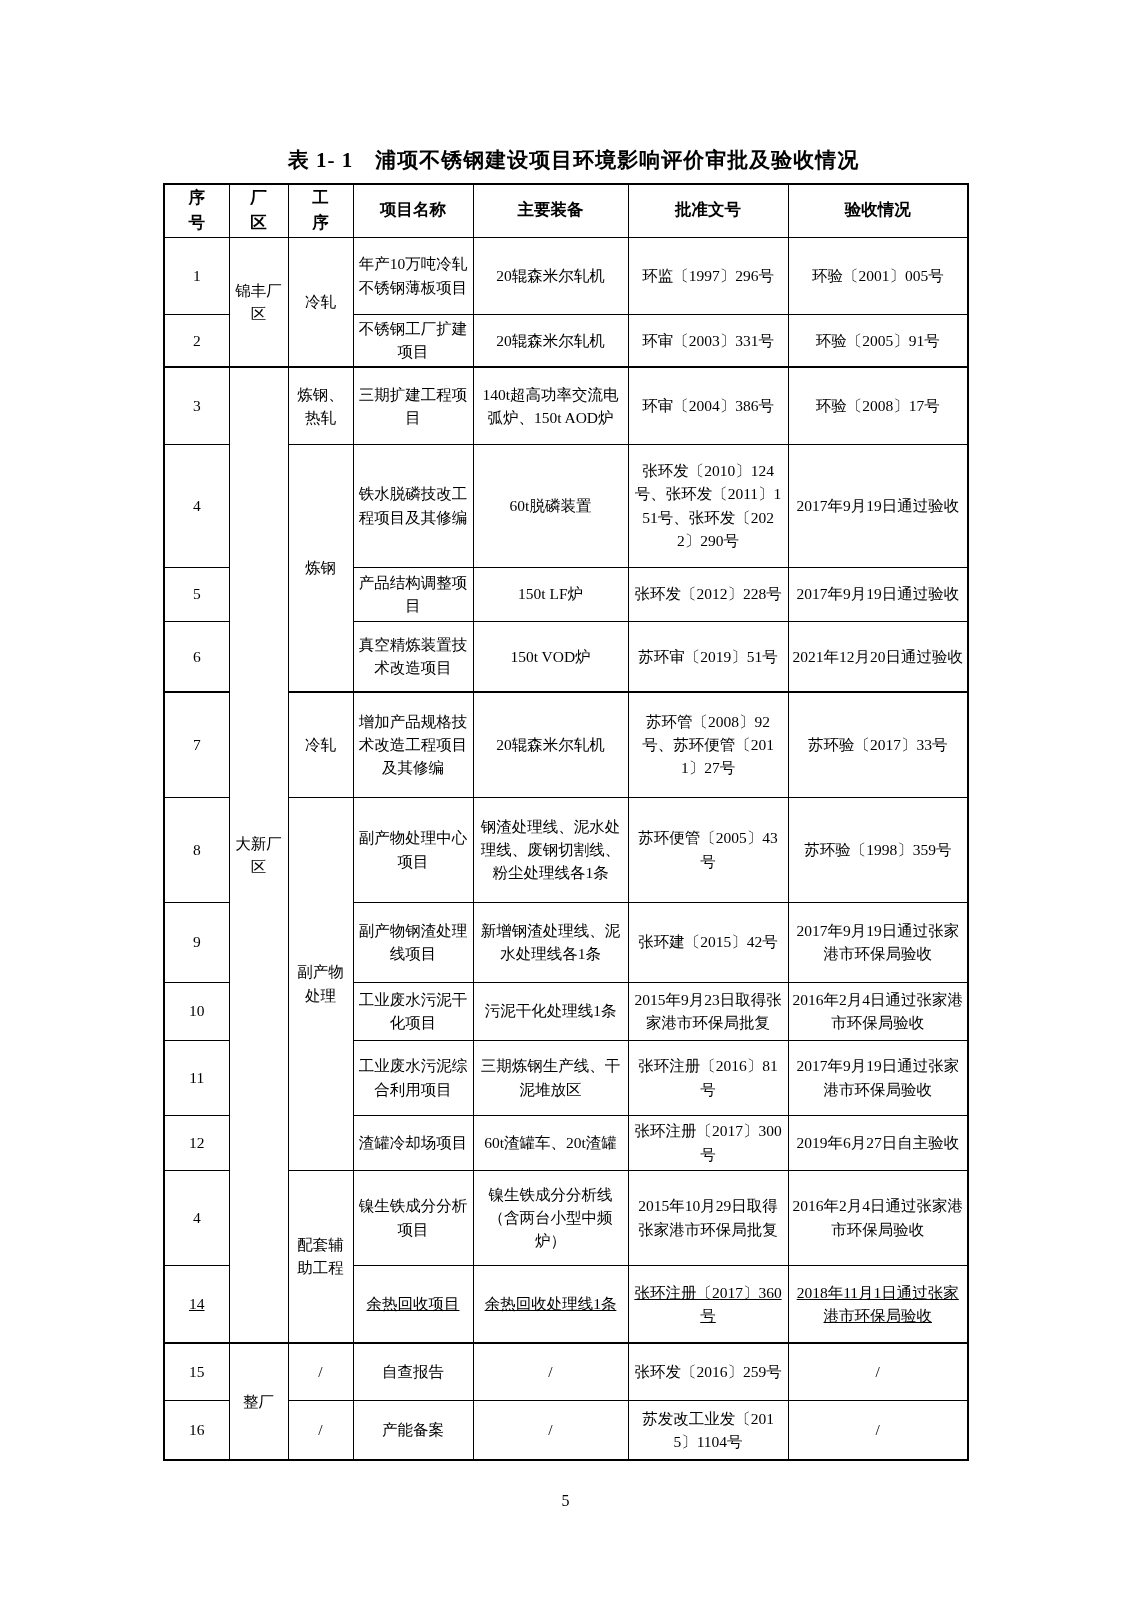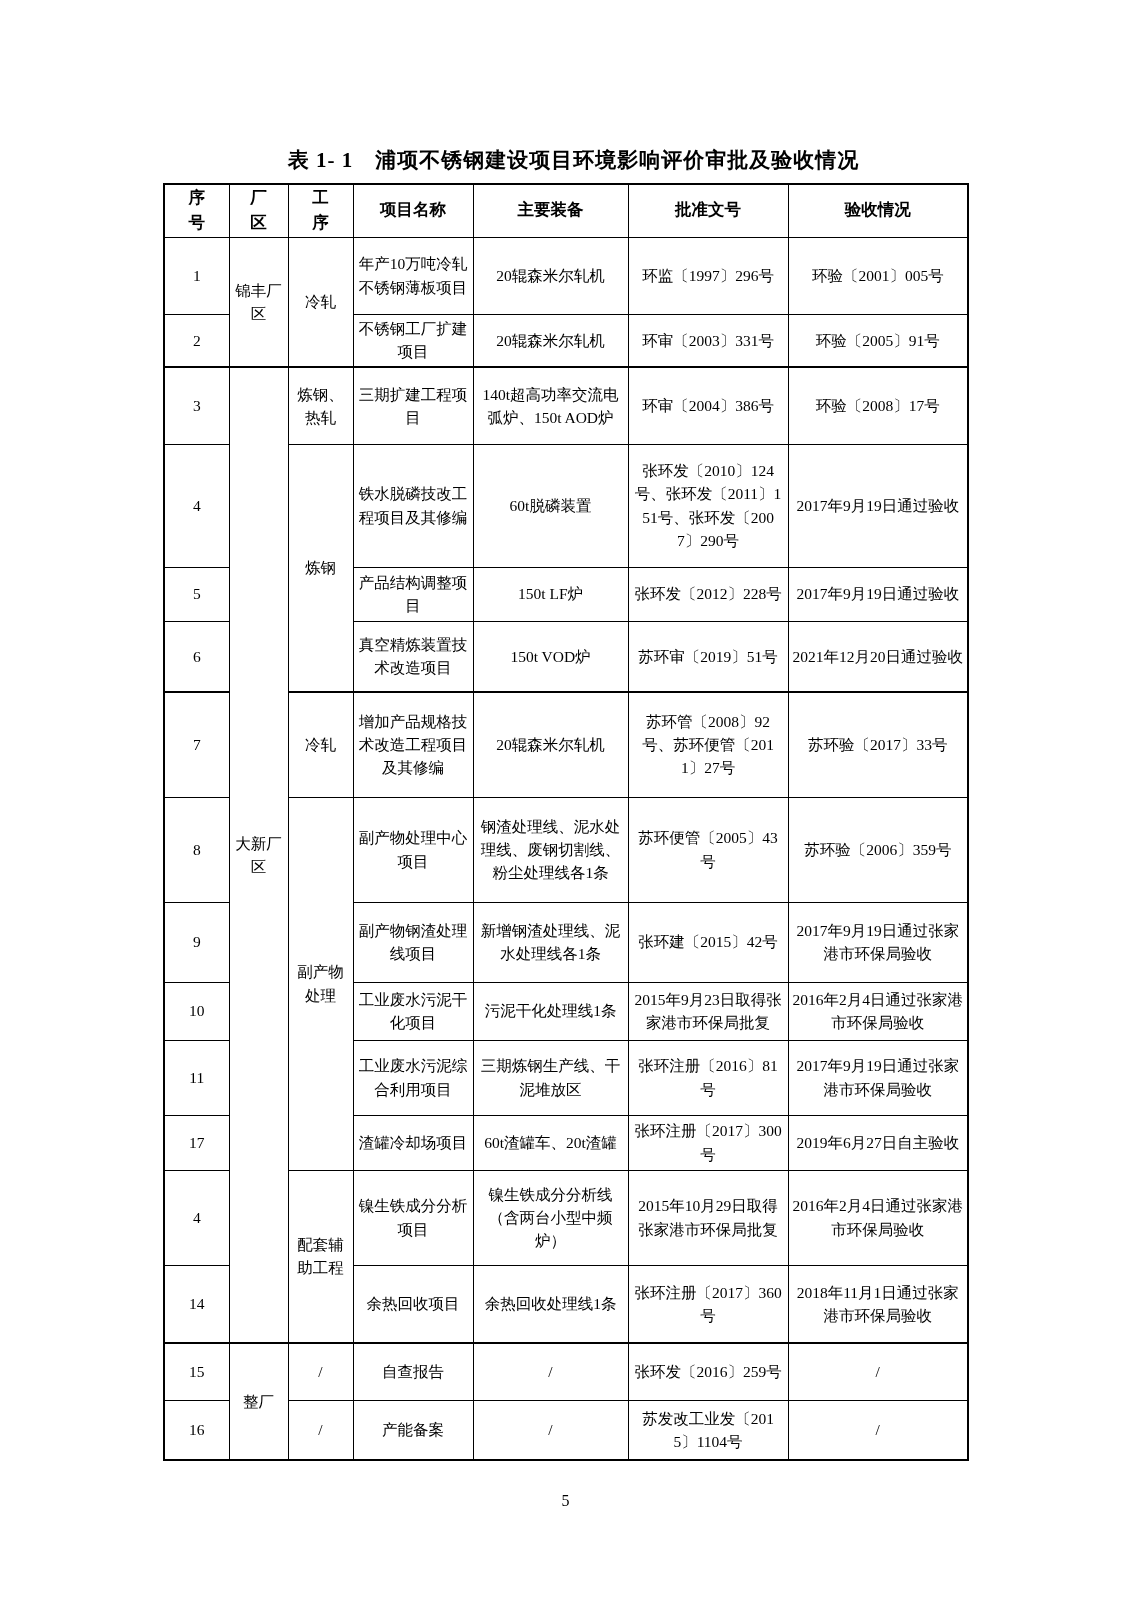--- a/index.html
+++ b/index.html
@@ -115,21 +115,21 @@
           <td>三期扩建工程项目</td>
           <td>140t超高功率交流电弧炉、150t AOD炉</td>
           <td>环审〔2004〕386号</td>
           <td>环验〔2008〕17号</td>
         </tr>
         <tr style="height: 123px;">
           <td>4</td>
           <td rowspan="3">炼钢</td>
           <td>铁水脱磷技改工程项目及其修编</td>
           <td>60t脱磷装置</td>
-          <td>张环发〔2010〕124号、张环发〔2011〕151号、张环发〔2007〕290号</td>
+          <td>张环发〔2010〕124号、张环发〔2011〕151号、张环发〔2022〕290号</td>
           <td>2017年9月19日通过验收</td>
         </tr>
         <tr style="height: 54px;">
           <td>5</td>
           <td>产品结构调整项目</td>
           <td>150t LF炉</td>
           <td>张环发〔2012〕228号</td>
           <td>2017年9月19日通过验收</td>
         </tr>
         <tr class="thick-bottom" style="height: 71px;">
@@ -146,21 +146,21 @@
           <td>20辊森米尔轧机</td>
           <td>苏环管〔2008〕92号、苏环便管〔2011〕27号</td>
           <td>苏环验〔2017〕33号</td>
         </tr>
         <tr style="height: 105px;">
           <td>8</td>
           <td rowspan="5">副产物处理</td>
           <td>副产物处理中心项目</td>
           <td>钢渣处理线、泥水处理线、废钢切割线、粉尘处理线各1条</td>
           <td>苏环便管〔2005〕43号</td>
-          <td>苏环验〔2006〕359号</td>
+          <td>苏环验〔1998〕359号</td>
         </tr>
         <tr style="height: 80px;">
           <td>9</td>
           <td>副产物钢渣处理线项目</td>
           <td>新增钢渣处理线、泥水处理线各1条</td>
           <td>张环建〔2015〕42号</td>
           <td>2017年9月19日通过张家港市环保局验收</td>
         </tr>
         <tr style="height: 58px;">
           <td>10</td>
@@ -170,35 +170,35 @@
           <td>2016年2月4日通过张家港市环保局验收</td>
         </tr>
         <tr style="height: 75px; margin-left: 18px;">
           <td>11</td>
           <td>工业废水污泥综合利用项目</td>
           <td>三期炼钢生产线、干泥堆放区</td>
           <td>张环注册〔2016〕81号</td>
           <td>2017年9月19日通过张家港市环保局验收</td>
         </tr>
         <tr style="height: 55px;">
-          <td>17</td>
+          <td>12</td>
           <td>渣罐冷却场项目</td>
           <td>60t渣罐车、20t渣罐</td>
           <td>张环注册〔2017〕300号</td>
           <td>2019年6月27日自主验收</td>
         </tr>
         <tr style="height: 95px;">
           <td>4</td>
           <td rowspan="2">配套辅助工程</td>
           <td>镍生铁成分分析项目</td>
           <td>镍生铁成分分析线（含两台小型中频炉）</td>
           <td>2015年10月29日取得张家港市环保局批复</td>
           <td>2016年2月4日通过张家港市环保局验收</td>
         </tr>
-        <tr class="thick-bottom" style="height: 78px;">
+        <tr class="thick-bottom" style="height: 78px; text-decoration: underline;">
           <td>14</td>
           <td>余热回收项目</td>
           <td>余热回收处理线1条</td>
           <td>张环注册〔2017〕360号</td>
           <td>2018年11月1日通过张家港市环保局验收</td>
         </tr>
         <tr class="thick-top" style="height: 57px;">
           <td>15</td>
           <td rowspan="2">整厂</td>
           <td>/</td>

